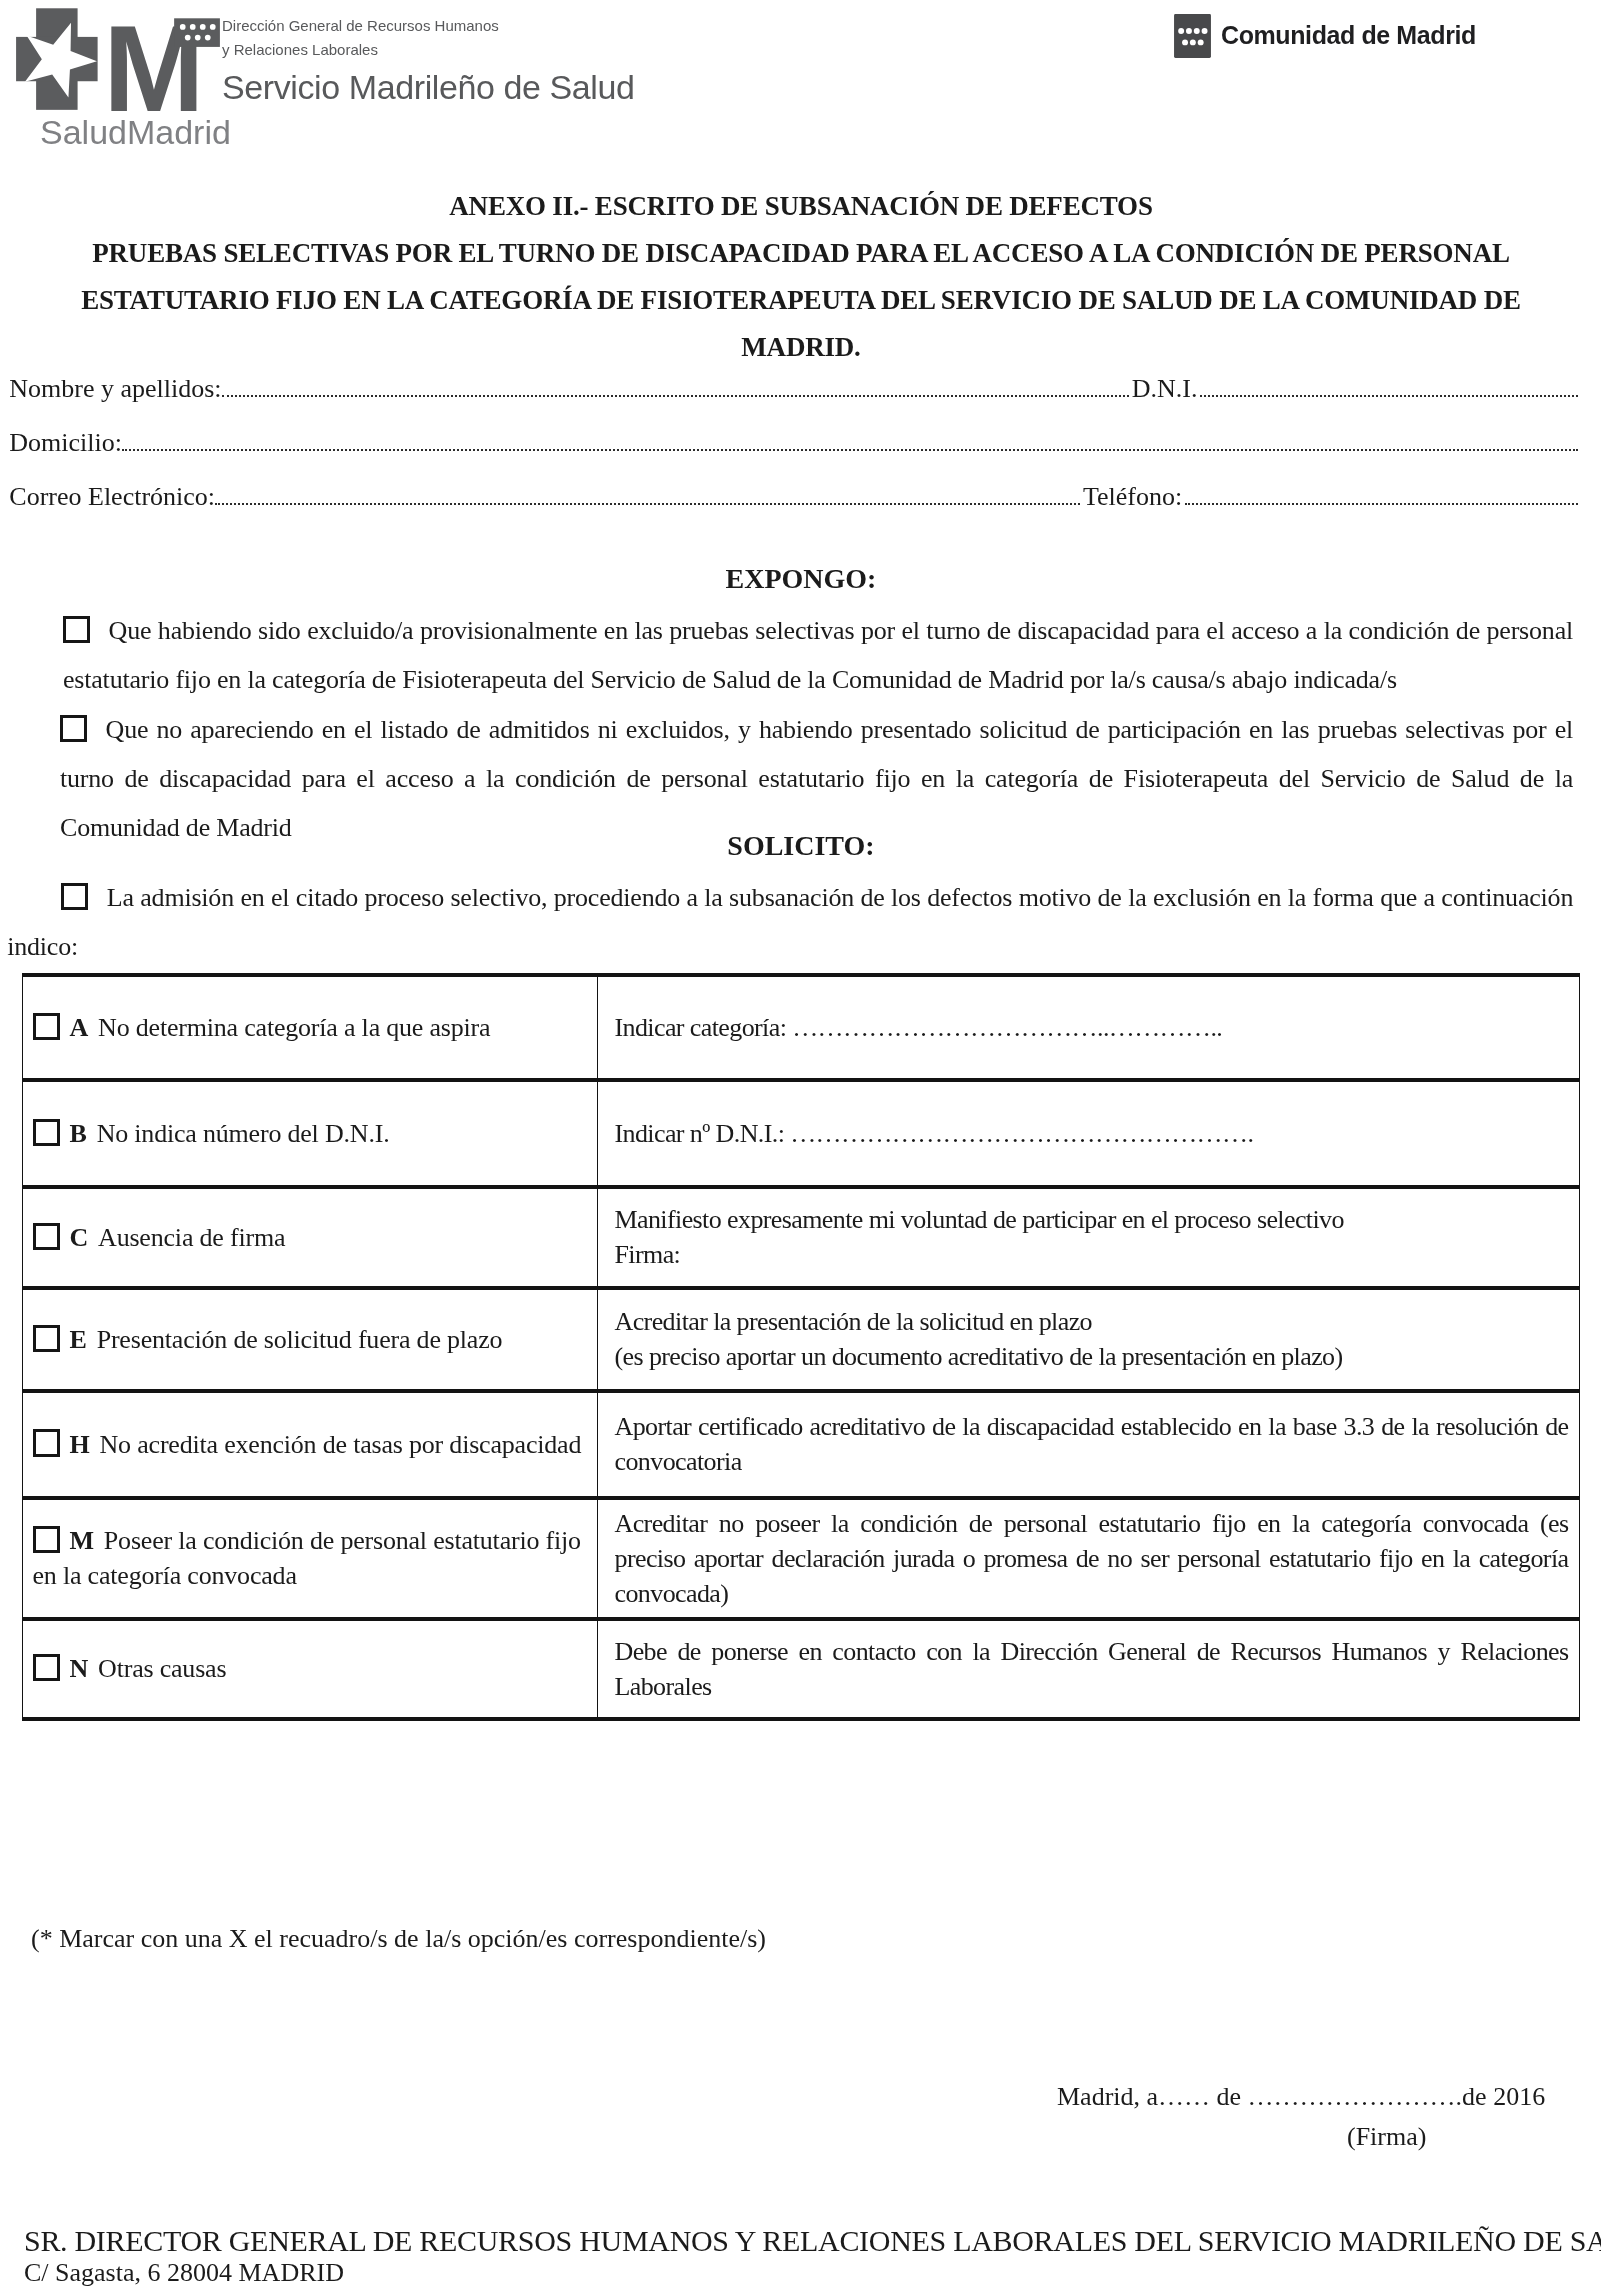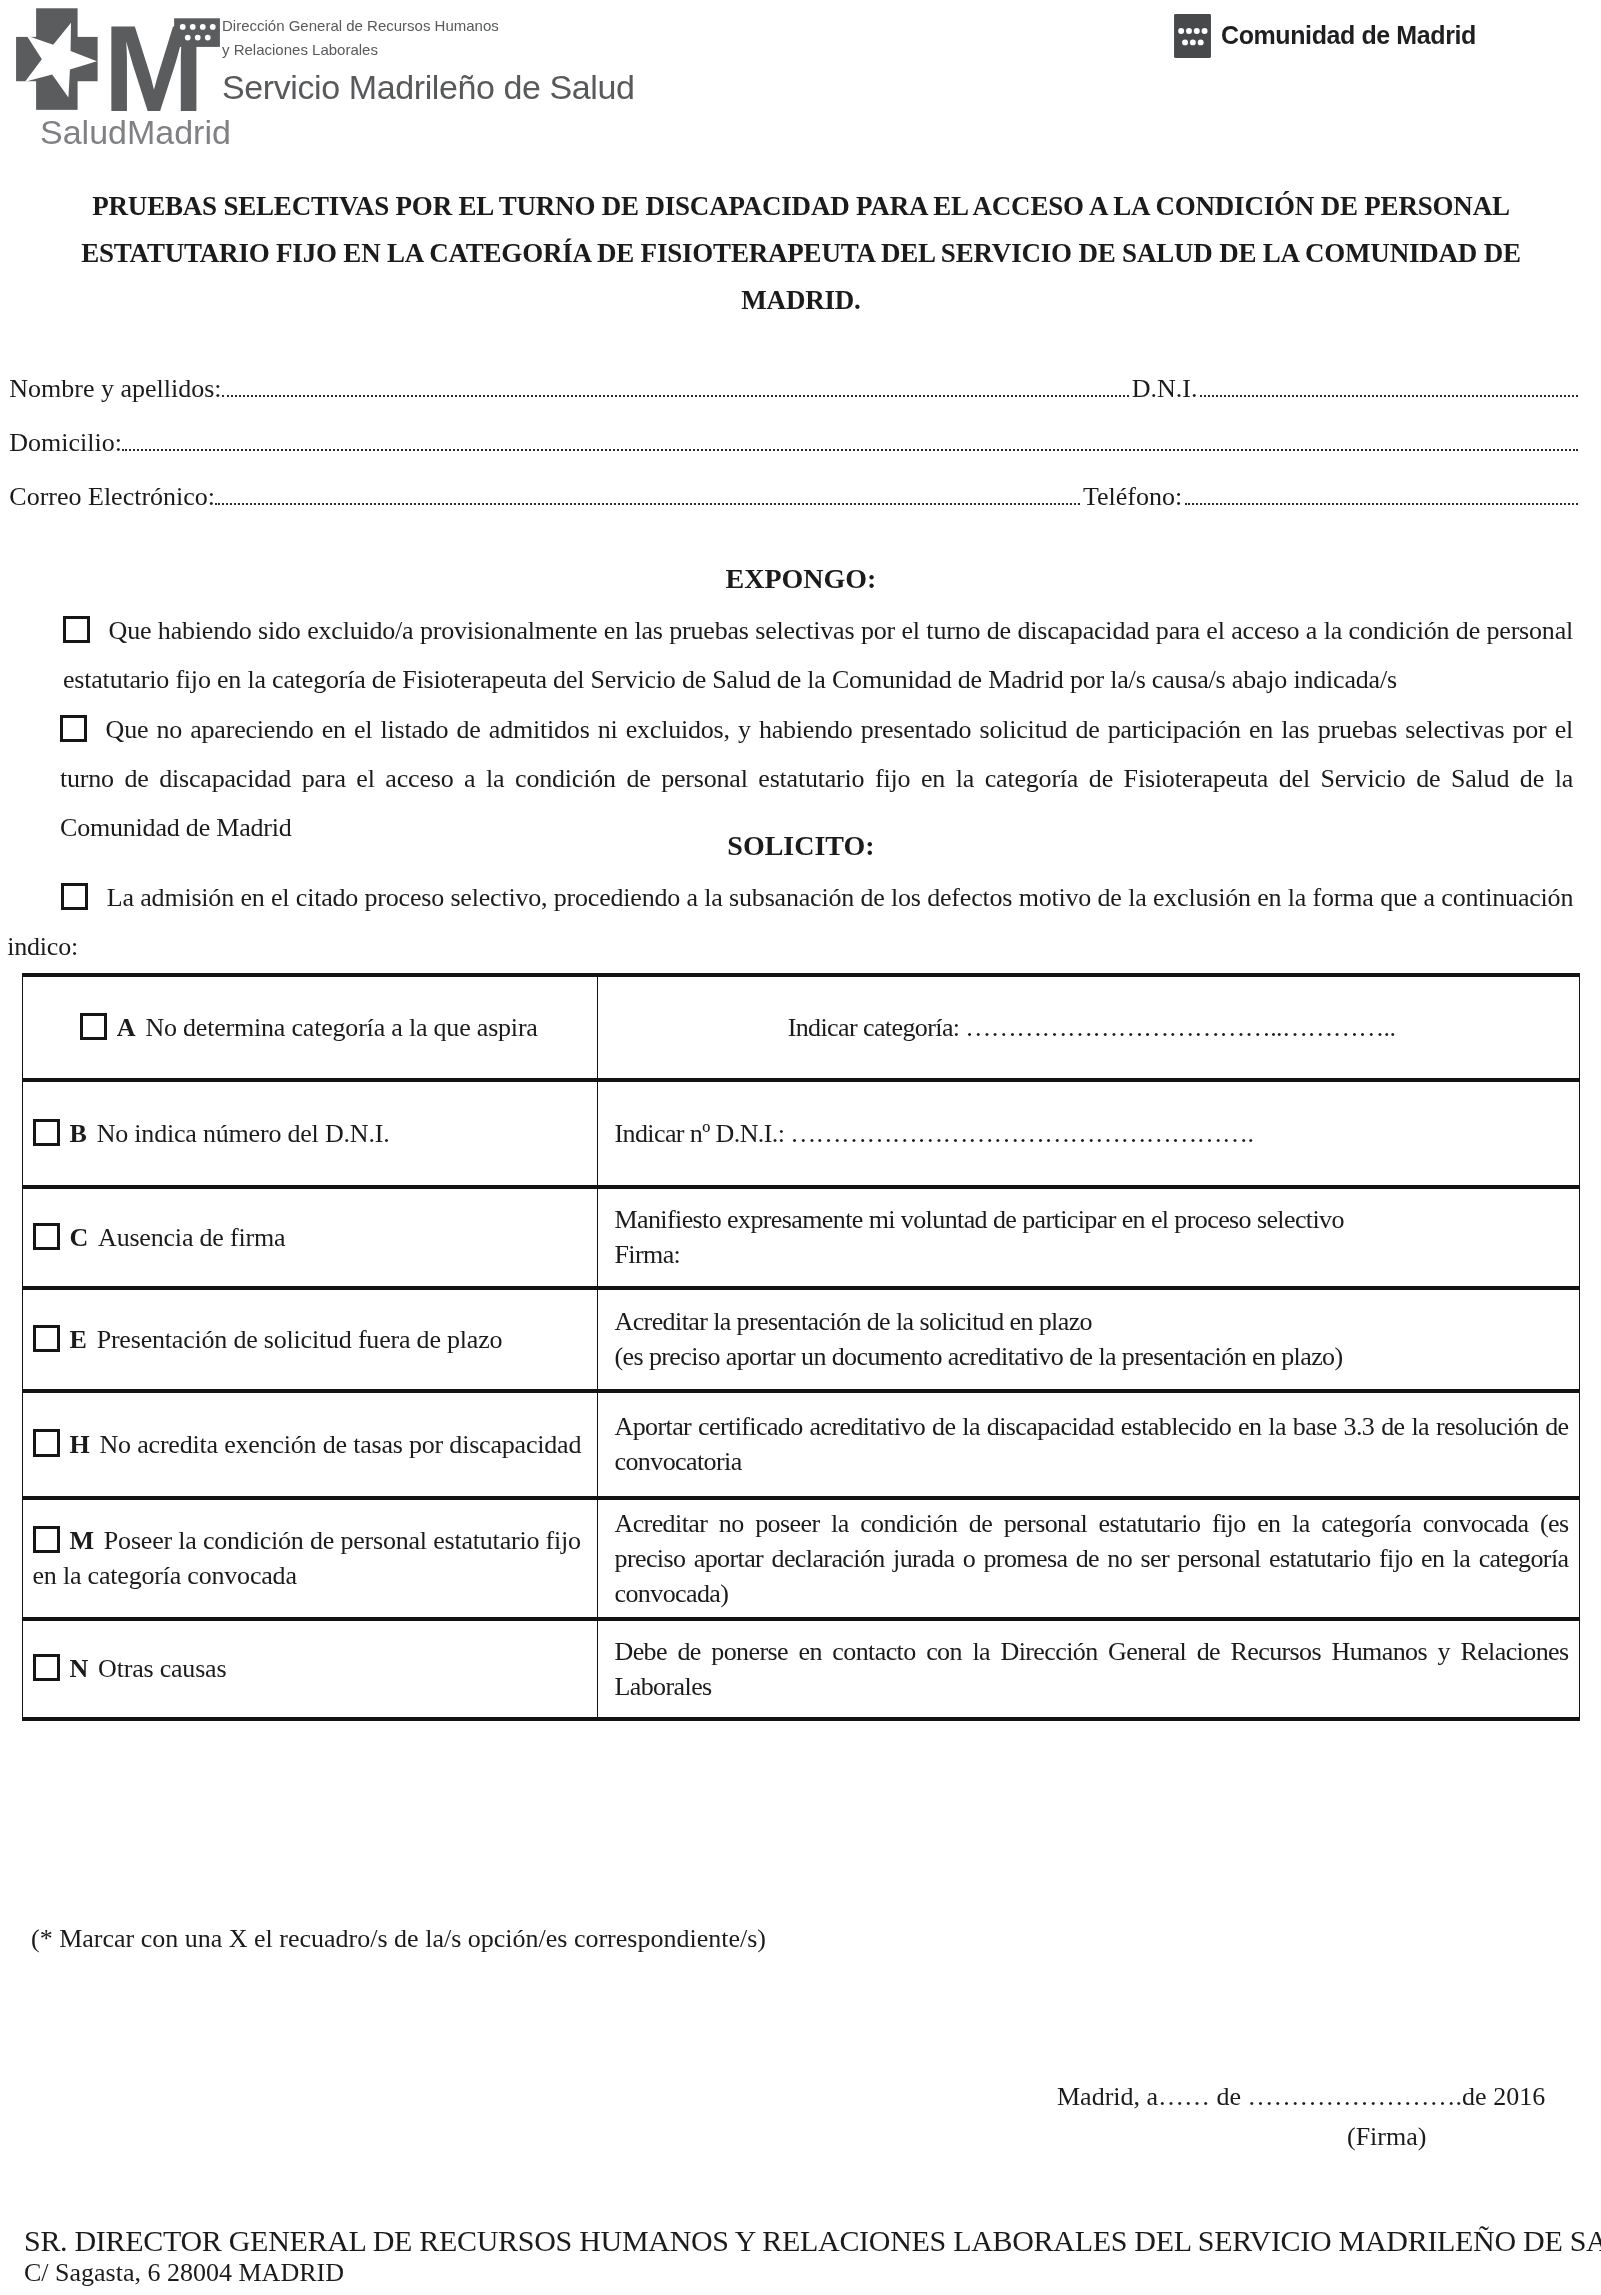--- a/index.html
+++ b/index.html
@@ -38,21 +38,21 @@
   
   table.grid{position:absolute;left:21.5px;top:973px;width:1558px;border-collapse:collapse;table-layout:fixed;}
   table.grid td,table.grid th{border-left:1.4px solid #131313;border-right:1.4px solid #131313;border-top:4.3px solid #131313;border-bottom:4.3px solid #131313;vertical-align:middle;}
   th.c1,td.c1{width:575px;}
   table.grid th{font-size:27px;text-align:left;font-weight:bold;letter-spacing:-0.2px;height:29px;padding-left:13px;}
   th .star{margin-right:30px;}
   td.c1{font-size:26px;padding:5.7px 11.5px 5.7px 10px;letter-spacing:-0.2px;line-height:1.35;}
   td.c1 .code{font-weight:bold;margin-right:10px;}
   td.c1 .cb{margin-right:10px;}
   td.c2{font-size:26px;padding:5.7px 10px 5.7px 17px;line-height:1.35;letter-spacing:-0.6px;white-space:pre-line;text-align:justify;}
-  tr.rA td{height:90px;text-align:center;} tr.rB td{height:91px;} tr.rC td{height:86px;}
+  tr.rA td{height:90px;} tr.rB td{height:91px;} tr.rC td{height:86px;}
   tr.rE td{height:87px;} tr.rH td{height:92px;} tr.rL td{height:85px;}
   tr.rM td{height:95px;} tr.rN td{height:85px;}
 
   
   .closing{position:absolute;left:31px;top:1820px;width:1542px;font-size:26px;line-height:40px;text-align:justify;letter-spacing:-0.2px;}
   .closing .cb{margin-right:15.8px;}
   .note{position:absolute;left:31px;top:1924px;font-size:26px;}
   .dateline{position:absolute;left:1057px;top:2082px;width:523px;font-size:26px;}
   .firma{position:absolute;left:1347px;top:2122px;font-size:26px;}
   .addressee{position:absolute;left:24px;top:2224px;font-size:30px;white-space:nowrap;letter-spacing:-0.3px;}
@@ -98,20 +98,21 @@
           <circle cx="43" cy="24" r="4.2"></circle>
         <circle cx="15.5" cy="40" r="4.2"></circle>
           <circle cx="26.5" cy="40" r="4.2"></circle>
           <circle cx="37.5" cy="40" r="4.2"></circle>
       </g>
     </svg>
     <span class="cm-label">Comunidad de Madrid</span>
   </div>
 
   <div class="title">
+    <div>ANEXO II.- ESCRITO DE SUBSANACIÓN DE DEFECTOS</div>
     <div>PRUEBAS SELECTIVAS POR EL TURNO DE DISCAPACIDAD PARA EL ACCESO A LA CONDICIÓN DE PERSONAL</div>
     <div>ESTATUTARIO FIJO EN LA CATEGORÍA DE FISIOTERAPEUTA DEL SERVICIO DE SALUD DE LA COMUNIDAD DE</div>
     <div>MADRID.</div>
   </div>
 
   <div class="fields">
     <div class="field-row">
       <span class="lbl">Nombre y apellidos:</span>
       <span class="dots g1"></span>
       <span class="lbl mid">D.N.I.</span>

